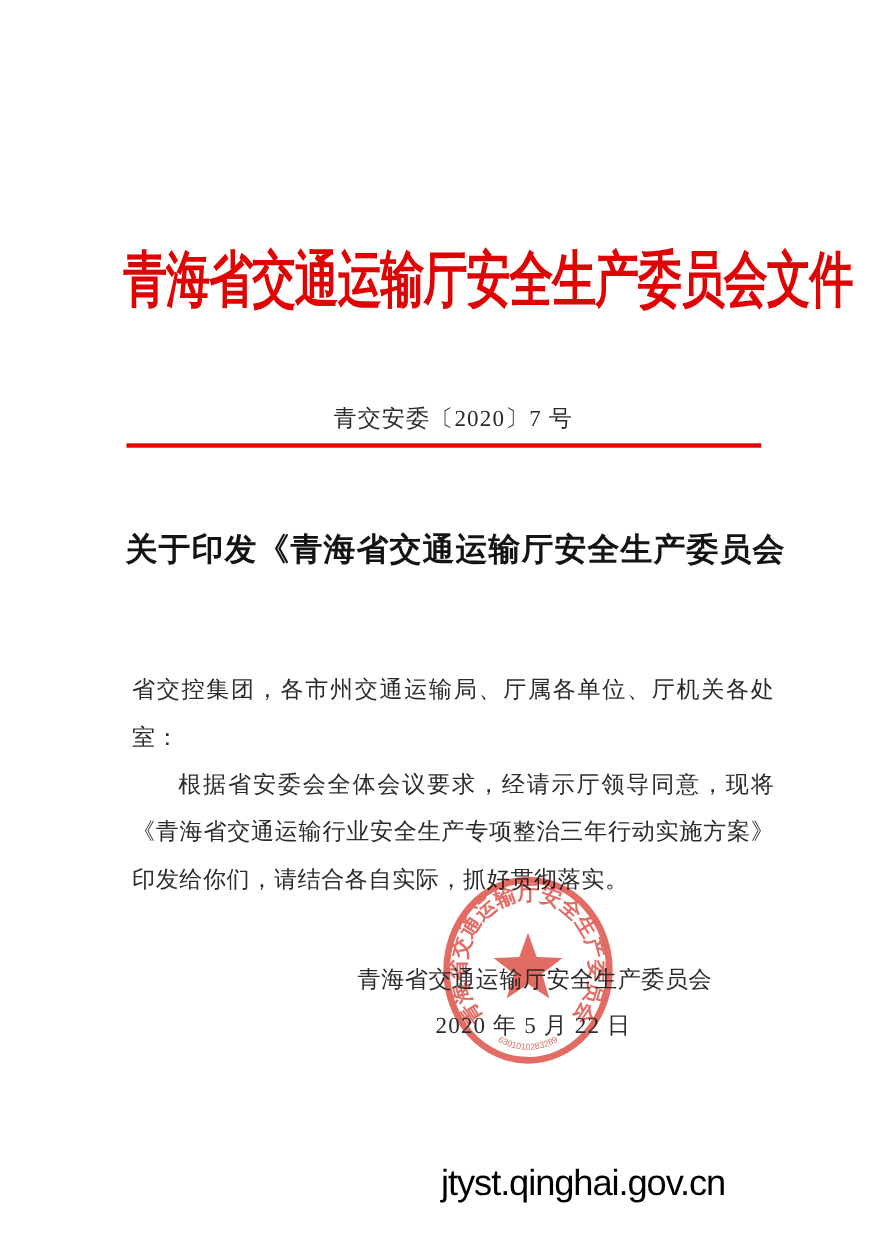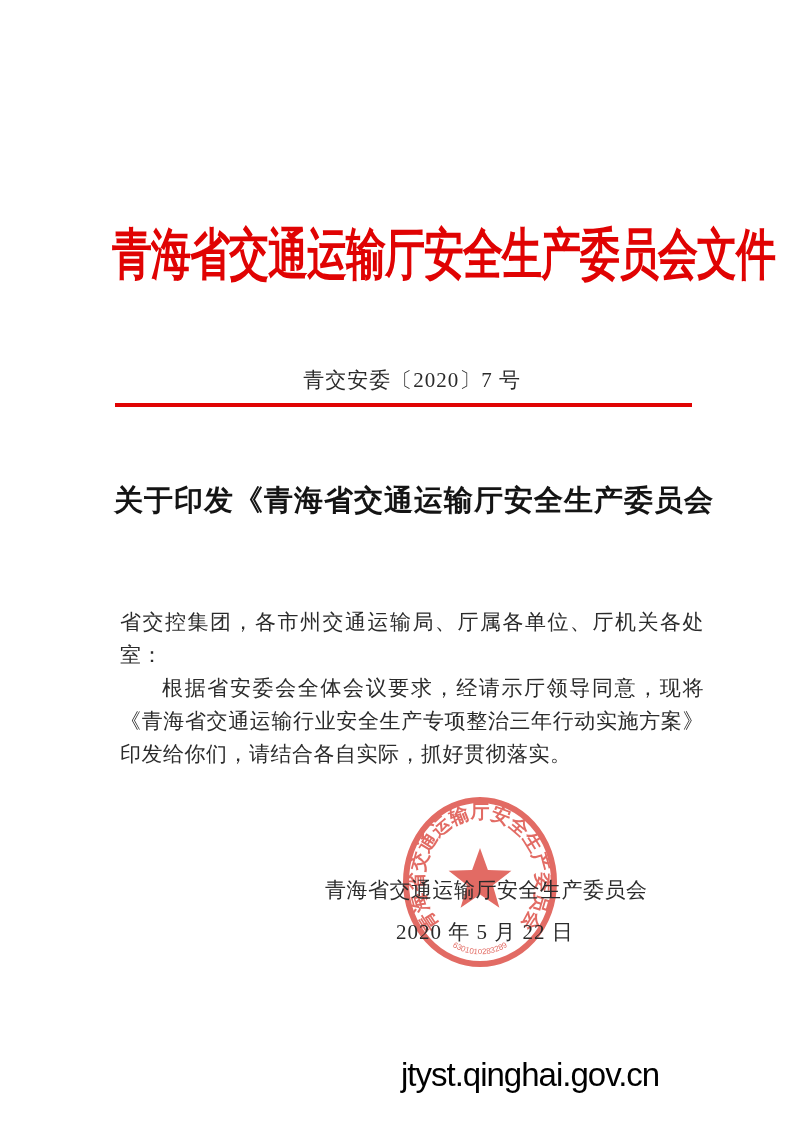--- a/index.html
+++ b/index.html
@@ -71,21 +71,21 @@
     margin: 0;
   }
 
   
   .body-block {
     position: absolute;
     top: 606px;
     left: 120px;
     width: 584px;
     font-size: 21px;
-    line-height: 33px;
+    line-height: 43px;
     color: #2b2b2b;
     letter-spacing: 0.5px;
     text-align: justify;
   }
   .body-block p { margin: 0; }
   .body-block .para { text-indent: 2em; }
 
   
   .seal {
     position: absolute;

